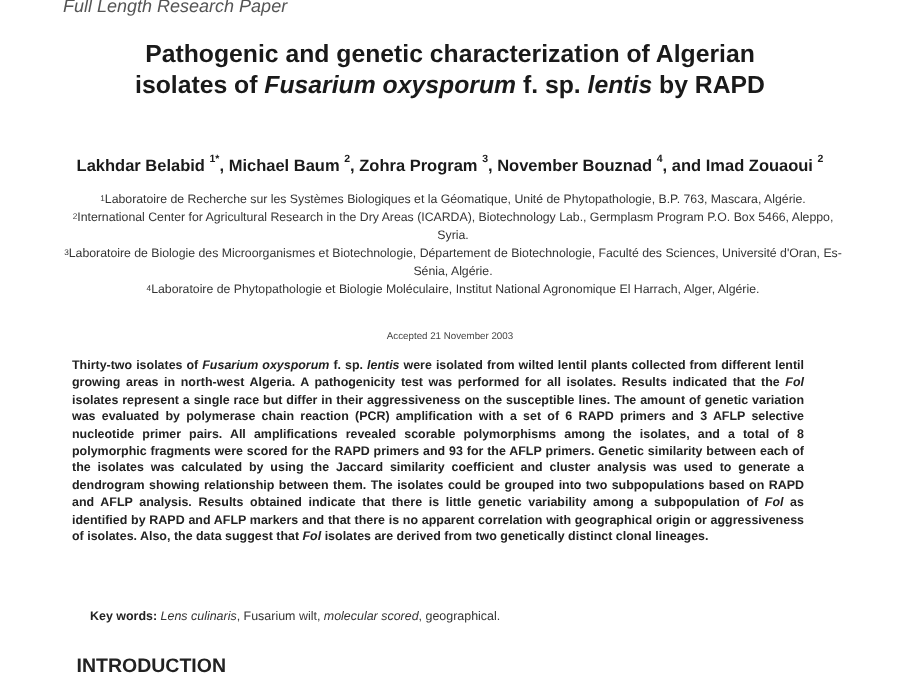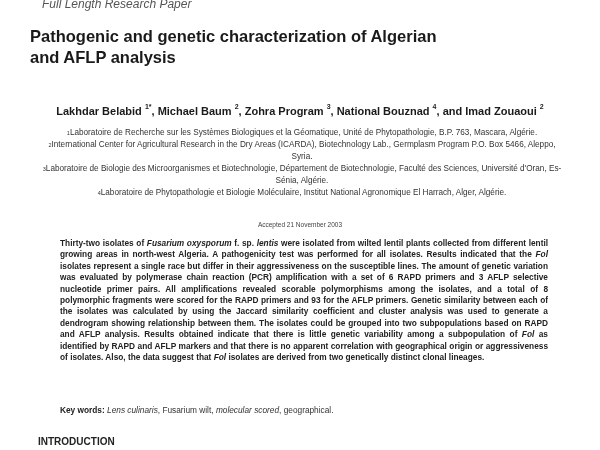--- a/index.html
+++ b/index.html
@@ -1,44 +1,44 @@
 <!DOCTYPE html>
 <html><head>
 <meta charset="utf-8">
 <style>
   html, body { margin: 0; padding: 0; background: #ffffff; }
   body { width: 600px; height: 450px; overflow: hidden; position: relative; font-family: "Liberation Sans", sans-serif; color: #1a1a1a; }
   .journal-label { position: absolute; left: 42px; top: -3px; font-size: 12px; font-style: italic; color: #555; }
-  .title { position: absolute; left: 30px; width: 540px; top: 26px; font-weight: bold; font-size: 16.5px; line-height: 21px; color: #1a1a1a; }
+  .title { position: absolute; left: 30px; width: 540px; top: 26px; text-align: center; font-weight: bold; font-size: 16.5px; line-height: 21px; color: #1a1a1a; }
   .authors { position: absolute; left: 0; width: 600px; top: 105px; text-align: center; font-weight: bold; font-size: 11px; color: #1a1a1a; }
   .authors sup { font-size: 7px; vertical-align: top; position: relative; top: -2px; }
   .affils { position: absolute; left: 40px; width: 524px; top: 127px; text-align: center; font-size: 8.2px; line-height: 12px; color: #333; }
   .affils sup { font-size: 5.5px; vertical-align: top; }
   .accepted { position: absolute; left: 0; width: 600px; top: 221px; text-align: center; font-size: 6.5px; color: #444; }
-  .abstract { position: absolute; left: 60px; width: 488px; top: 238px; font-size: 8.3px; font-weight: bold; line-height: 11.4px; text-align: justify; color: #222; }
+  .abstract { position: absolute; left: 48px; width: 488px; top: 238px; font-size: 8.3px; font-weight: bold; line-height: 11.4px; text-align: justify; color: #222; }
   .abstract i { font-weight: bold; font-style: italic; }
   .keywords { position: absolute; left: 60px; width: 488px; top: 405px; font-size: 8.3px; color: #333; }
   .keywords .kw-label { font-weight: bold; color: #222; }
-  .intro { position: absolute; left: 38px; top: 436px; font-size: 10px; font-weight: bold; color: #222; }
+  .intro { position: absolute; left: 51px; top: 436px; font-size: 13px; font-weight: bold; color: #222; }
 </style>
 </head>
 <body>
 
 <div class="journal-label">Full Length Research Paper</div>
 
 <div class="title">
   <div>Pathogenic and genetic characterization of Algerian</div>
-  <div>and AFLP analysis</div>
+  <div><span>isolates of </span><i>Fusarium oxysporum</i><span> f. sp. </span><i>lentis</i><span> by RAPD</span></div>
 </div>
 
 <div class="authors">
   <span><span>Lakhdar Belabid</span> <sup>1*</sup></span>,
   <span><span>Michael Baum</span> <sup>2</sup></span>,
   <span><span>Zohra Program</span> <sup>3</sup></span>,
-  <span><span>National Bouznad</span> <sup>4</sup></span>,
+  <span><span>November Bouznad</span> <sup>4</sup></span>,
   <span><span>and </span><span>Imad Zouaoui</span> <sup>2</sup></span>
 </div>
 
 <div class="affils">
   <div><sup>1</sup><span>Laboratoire de Recherche sur les Systèmes Biologiques et la Géomatique, Unité de Phytopathologie, B.P. 763, Mascara, Algérie.</span></div>
   <div><sup>2</sup><span>International Center for Agricultural Research in the Dry Areas (ICARDA), Biotechnology Lab., Germplasm Program P.O. Box 5466, Aleppo, Syria.</span></div>
   <div><sup>3</sup><span>Laboratoire de Biologie des Microorganismes et Biotechnologie, Département de Biotechnologie, Faculté des Sciences, Université d'Oran, Es-Sénia, Algérie.</span></div>
   <div><sup>4</sup><span>Laboratoire de Phytopathologie et Biologie Moléculaire, Institut National Agronomique El Harrach, Alger, Algérie.</span></div>
 </div>
 

